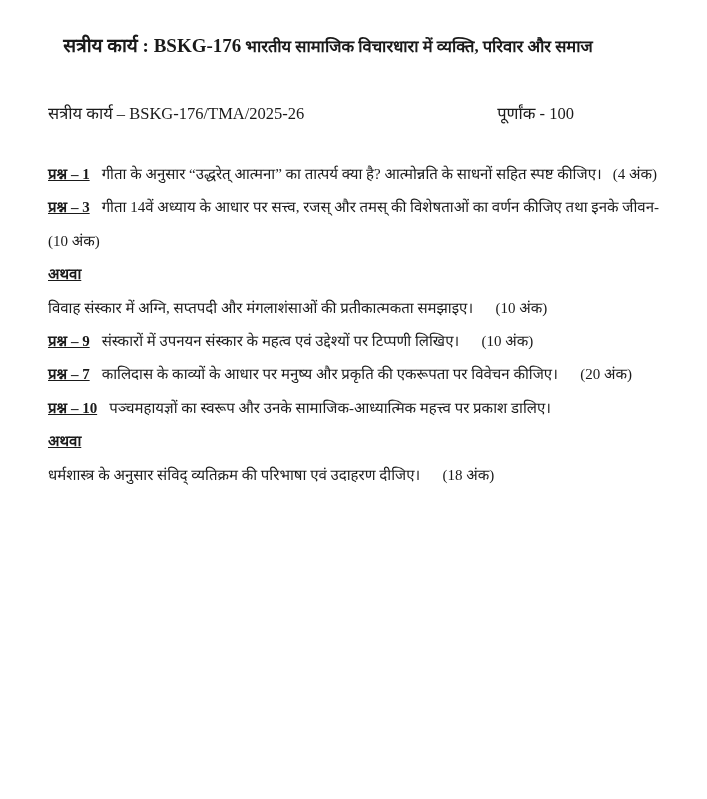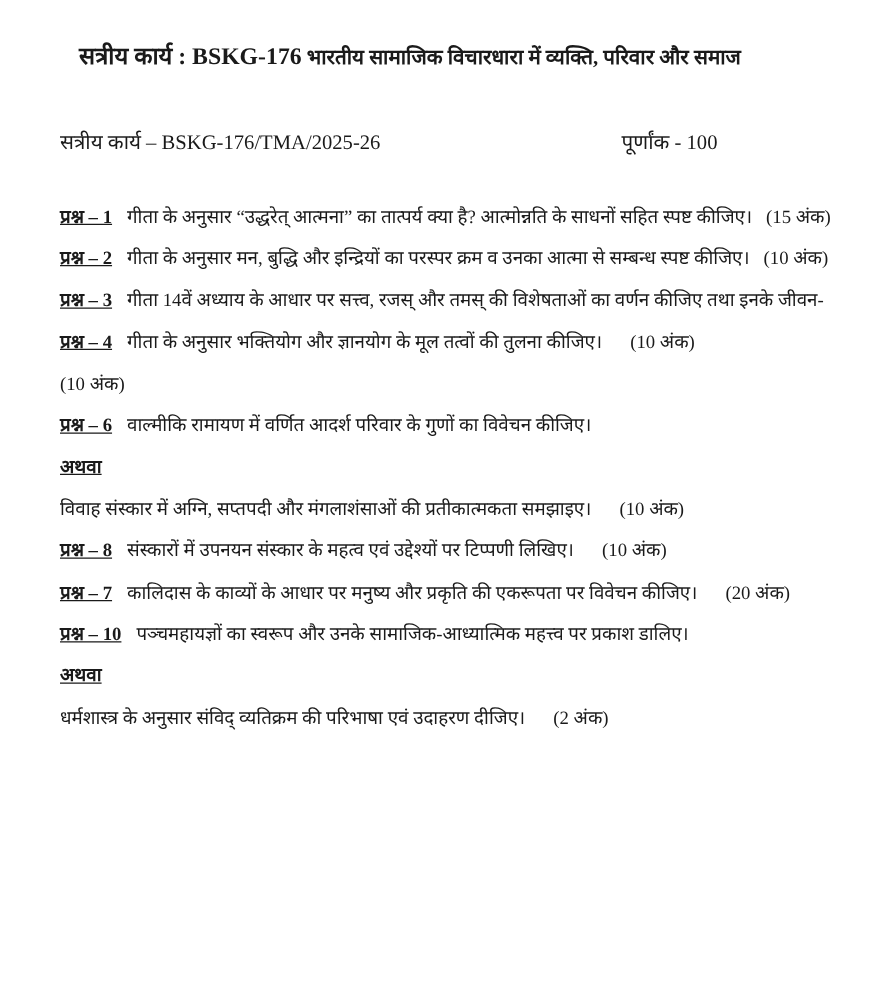--- a/index.html
+++ b/index.html
@@ -67,43 +67,40 @@
     <span class="title-sub">भारतीय सामाजिक विचारधारा में व्यक्ति, परिवार और समाज</span>
   </div>
 
   <div class="course-row">
     <span>सत्रीय कार्य – BSKG-176/TMA/2025-26</span>
     <span class="marks">पूर्णांक - 100</span>
   </div>
 
 
   <div class="paragraphs" id="paragraphs">
-  <div class="para"><span class="qlabel">प्रश्न – 1</span><span class="qtext">गीता के अनुसार “उद्धरेत् आत्मना” का तात्पर्य क्या है? आत्मोन्नति के साधनों सहित स्पष्ट कीजिए।   (15 अंक)</span></div>
+  <div class="para"><span class="qlabel">प्रश्न – 1</span><span class="qtext">गीता के अनुसार “उद्धरेत् आत्मना” का तात्पर्य क्या है? आत्मोन्नति के साधनों सहित स्पष्ट कीजिए।   (4 अंक)</span></div>
 
-  <div class="para"><span class="qlabel">प्रश्न – 2</span><span class="qtext">गीता के अनुसार मन, बुद्धि और इन्द्रियों का परस्पर क्रम व उनका आत्मा से सम्बन्ध स्पष्ट कीजिए।   (10 अंक)</span></div>
 
   <div class="para"><span class="qlabel">प्रश्न – 3</span><span class="qtext">गीता 14वें अध्याय के आधार पर सत्त्व, रजस् और तमस् की विशेषताओं का वर्णन कीजिए तथा इनके जीवन-</span></div>
 
 
-  <div class="para"><span class="qlabel">प्रश्न – 4</span><span class="qtext">गीता के अनुसार भक्तियोग और ज्ञानयोग के मूल तत्वों की तुलना कीजिए।      (10 अंक)</span></div>
 
 
   <div class="para"><span class="qlabel"></span><span class="qtext">(10 अंक)</span></div>
 
-  <div class="para"><span class="qlabel">प्रश्न – 6</span><span class="qtext">वाल्मीकि रामायण में वर्णित आदर्श परिवार के गुणों का विवेचन कीजिए।</span></div>
 
   <div class="para"><span class="qlabel">अथवा</span><span class="qtext"></span></div>
 
   <div class="para"><span class="qlabel"></span><span class="qtext">विवाह संस्कार में अग्नि, सप्तपदी और मंगलाशंसाओं की प्रतीकात्मकता समझाइए।      (10 अंक)</span></div>
 
 
-  <div class="para"><span class="qlabel">प्रश्न – 8</span><span class="qtext">संस्कारों में उपनयन संस्कार के महत्व एवं उद्देश्यों पर टिप्पणी लिखिए।      (10 अंक)</span></div>
+  <div class="para"><span class="qlabel">प्रश्न – 9</span><span class="qtext">संस्कारों में उपनयन संस्कार के महत्व एवं उद्देश्यों पर टिप्पणी लिखिए।      (10 अंक)</span></div>
 
   <div class="para"><span class="qlabel">प्रश्न – 7</span><span class="qtext">कालिदास के काव्यों के आधार पर मनुष्य और प्रकृति की एकरूपता पर विवेचन कीजिए।      (20 अंक)</span></div>
 
   <div class="para"><span class="qlabel">प्रश्न – 10</span><span class="qtext">पञ्चमहायज्ञों का स्वरूप और उनके सामाजिक-आध्यात्मिक महत्त्व पर प्रकाश डालिए।</span></div>
 
   <div class="para"><span class="qlabel">अथवा</span><span class="qtext"></span></div>
 
-  <div class="para"><span class="qlabel"></span><span class="qtext">धर्मशास्त्र के अनुसार संविद् व्यतिक्रम की परिभाषा एवं उदाहरण दीजिए।      (2 अंक)</span></div>
+  <div class="para"><span class="qlabel"></span><span class="qtext">धर्मशास्त्र के अनुसार संविद् व्यतिक्रम की परिभाषा एवं उदाहरण दीजिए।      (18 अंक)</span></div>
 </div>
 
 </div>
 
 </body></html>

